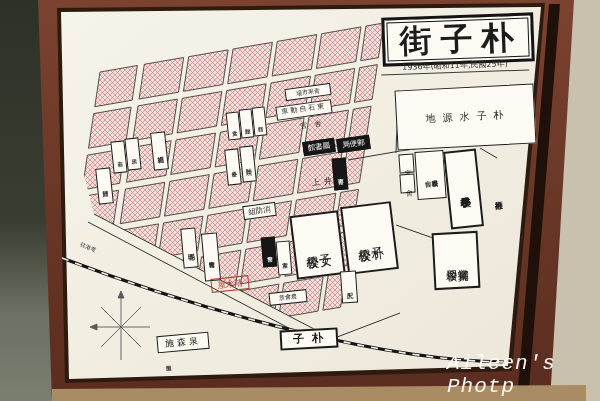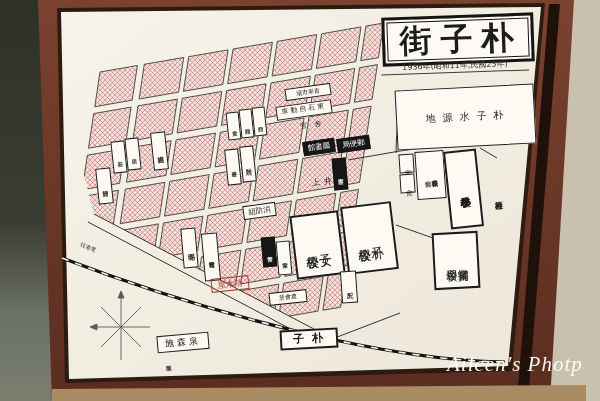--- a/index.html
+++ b/index.html
@@ -189,14 +189,14 @@
   <div class="lbl v" style="left:253px;top:107px;width:11px;height:27px;font-size:5.5px;transform:rotate(-6deg);">商行</div>
   <div class="lbl v" style="left:226px;top:149px;width:12px;height:34px;font-size:5.5px;transform:rotate(-6deg);">朴子座</div>
   <div class="lbl v" style="left:241px;top:146px;width:12px;height:34px;font-size:6px;transform:rotate(-6deg);">醫院</div>
   <div class="lbl v" style="left:112px;top:141px;width:12px;height:30px;font-size:5.5px;transform:rotate(-6deg);">布莊</div>
   <div class="lbl v" style="left:126px;top:138px;width:12px;height:30px;font-size:5.5px;transform:rotate(-6deg);">米店</div>
   <div class="lbl v" style="left:97px;top:168px;width:13px;height:34px;font-size:6px;transform:rotate(-6deg);">鹽館</div>
   <div class="lbl v" style="left:152px;top:132px;width:13px;height:36px;font-size:6.5px;transform:rotate(-6deg);">媽祖宮</div>
   <div class="lbl" style="left:269px;top:291px;width:36px;height:11px;font-size:6px;transform:rotate(-6deg);">所會農</div>
   <div class="lbl v plain" style="left:163px;top:350px;width:10px;height:22px;font-size:5.5px;transform:rotate(-4deg);">製圖</div>
 
-  <div class="wm" style="left:447px;top:352px;width:150px;">Aileen's Photp</div>
+  <div class="wm" style="left:447px;top:352px;width:150px;font-family:Liberation Mono, monospace;">Aileen's Photp</div>
 </div>
 
 </body></html>

